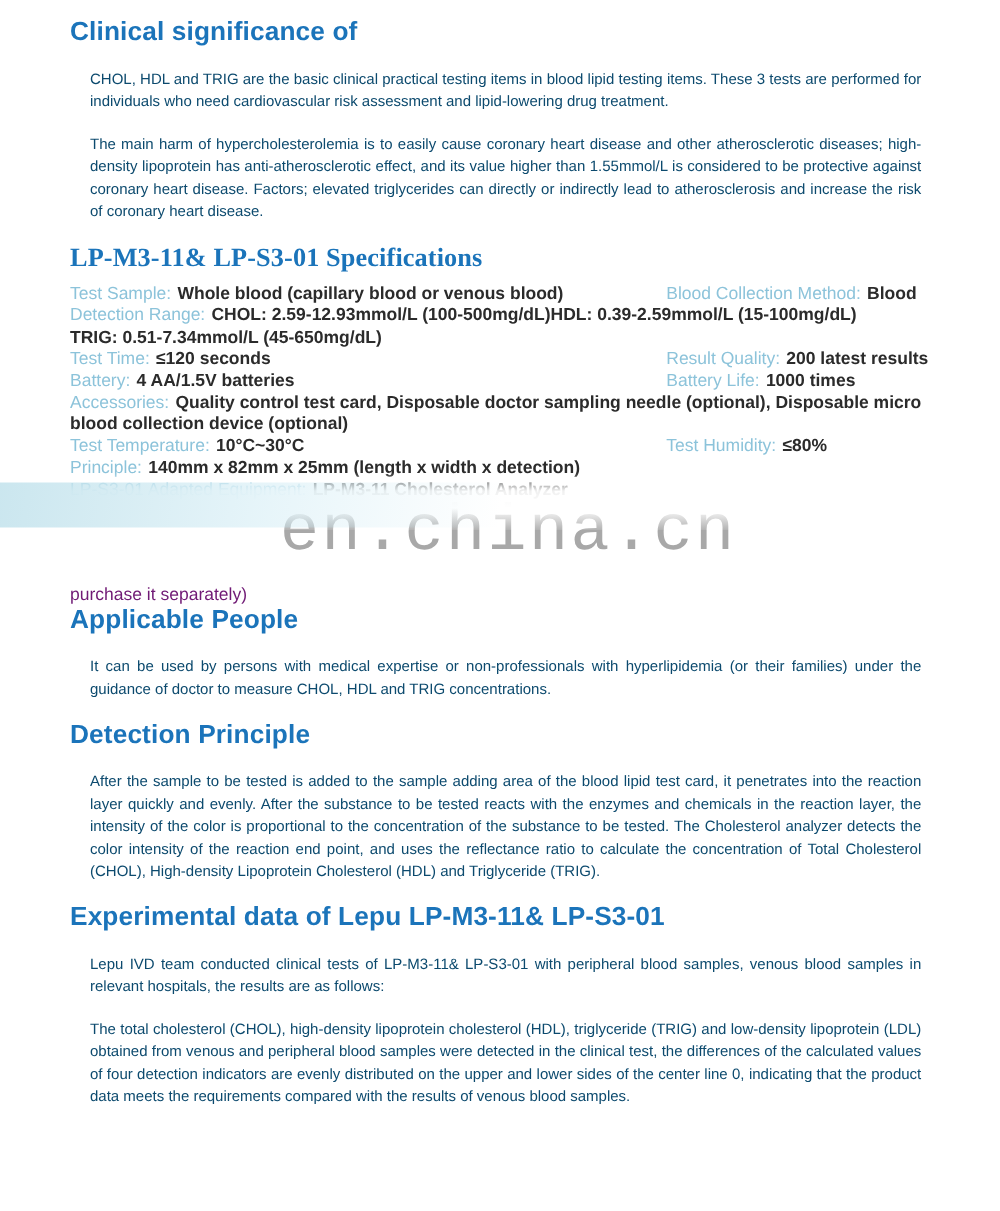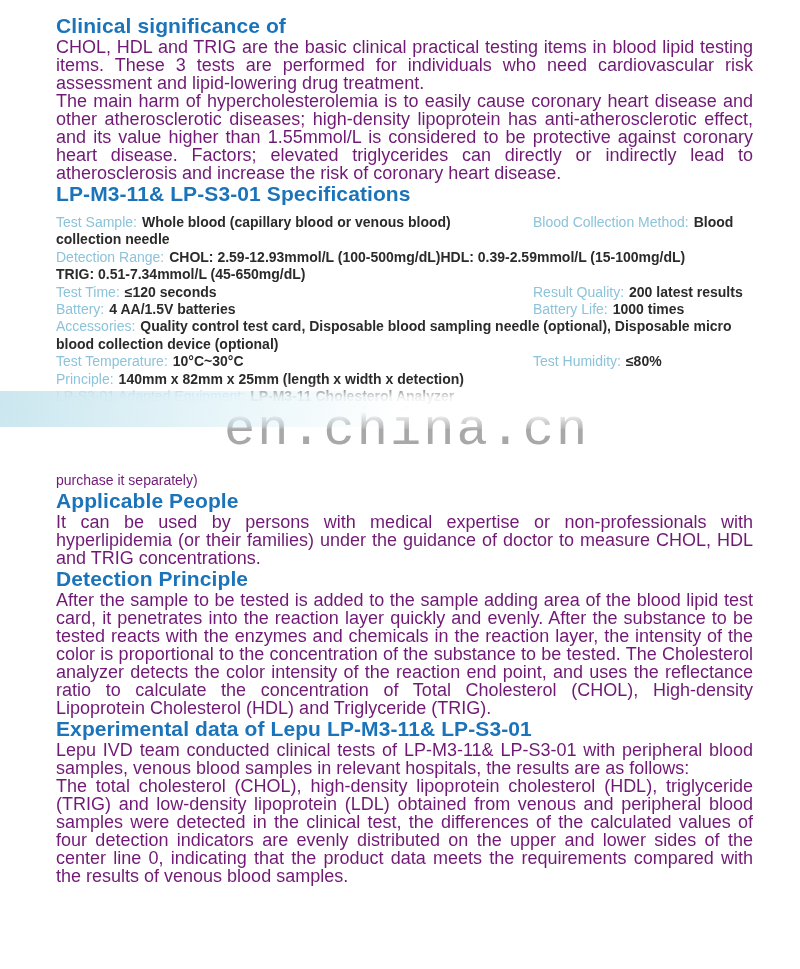--- a/index.html
+++ b/index.html
@@ -23,31 +23,31 @@
   }
   h2.sec {
     font-size: 21px;
     line-height: 24px;
     font-weight: bold;
     color: #1b74ba;
     margin: 0;
     letter-spacing: 0.1px;
   }
   .h-clinical     { margin-bottom: 12px; }
-  .h-specs       { margin-top: 18px; }
+  .h-specs       { margin-top: 18px; font-family: Liberation Serif, serif; }
   .h-applicable  { margin-top: 24px; margin-bottom: 8px; }
   .h-principle   { margin-top: 25px; margin-bottom: 6px; }
   .h-experimental{ margin-top: 18px; margin-bottom: 10px; }
 
   p.body {
-    font-size: 18px;
+    font-size: 12px;
     line-height: 18px;
     text-align: justify;
-    margin: 0;
-    color: #701a75;
+    margin: 16px;
+    color: #0c4a6e;
   }
 
   .spec-block {
     margin-top: 8px;
     font-size: 14px;
   }
   .spec-row {
     position: relative;
     line-height: 17.4px;
     min-height: 17.4px;
@@ -126,38 +126,35 @@
   <p class="body">The main harm of hypercholesterolemia is to easily cause coronary heart disease and other atherosclerotic diseases; high-density lipoprotein has anti-atherosclerotic effect, and its value higher than 1.55mmol/L is considered to be protective against coronary heart disease. Factors; elevated triglycerides can directly or indirectly lead to atherosclerosis and increase the risk of coronary heart disease.</p>
 
   <h2 class="sec h-specs">LP-M3-11&amp; LP-S3-01 Specifications</h2>
 
   <div class="spec-block">
     <div class="spec-row">
       <span class="spec-label">Test Sample:</span><span class="spec-value">Whole blood (capillary blood or venous blood)</span>
       <span class="spec-right"><span class="spec-label">Blood Collection Method:</span><span class="spec-value">Blood</span></span>
     </div>
     <div class="spec-row">
-      <span class="spec-label"></span><span class="spec-value">collection needle</span>
-    </div>
-    <div class="spec-row">
       <span class="spec-label">Detection Range:</span><span class="spec-value">CHOL: 2.59-12.93mmol/L (100-500mg/dL)HDL: 0.39-2.59mmol/L (15-100mg/dL)</span>
     </div>
     <div class="spec-row">
       <span class="spec-label"></span><span class="spec-value">TRIG: 0.51-7.34mmol/L (45-650mg/dL)</span>
     </div>
     <div class="spec-row">
       <span class="spec-label">Test Time:</span><span class="spec-value">≤120 seconds</span>
       <span class="spec-right"><span class="spec-label">Result Quality:</span><span class="spec-value">200 latest results</span></span>
     </div>
     <div class="spec-row">
       <span class="spec-label">Battery:</span><span class="spec-value">4 AA/1.5V batteries</span>
       <span class="spec-right"><span class="spec-label">Battery Life:</span><span class="spec-value">1000 times</span></span>
     </div>
     <div class="spec-row">
-      <span class="spec-label">Accessories:</span><span class="spec-value">Quality control test card, Disposable blood sampling needle (optional), Disposable micro</span>
+      <span class="spec-label">Accessories:</span><span class="spec-value">Quality control test card, Disposable doctor sampling needle (optional), Disposable micro</span>
     </div>
     <div class="spec-row">
       <span class="spec-label"></span><span class="spec-value">blood collection device (optional)</span>
     </div>
     <div class="spec-row">
       <span class="spec-label">Test Temperature:</span><span class="spec-value">10°C~30°C</span>
       <span class="spec-right"><span class="spec-label">Test Humidity:</span><span class="spec-value">≤80%</span></span>
     </div>
     <div class="spec-row">
       <span class="spec-label">Principle:</span><span class="spec-value">140mm x 82mm x 25mm (length x width x detection)</span>

